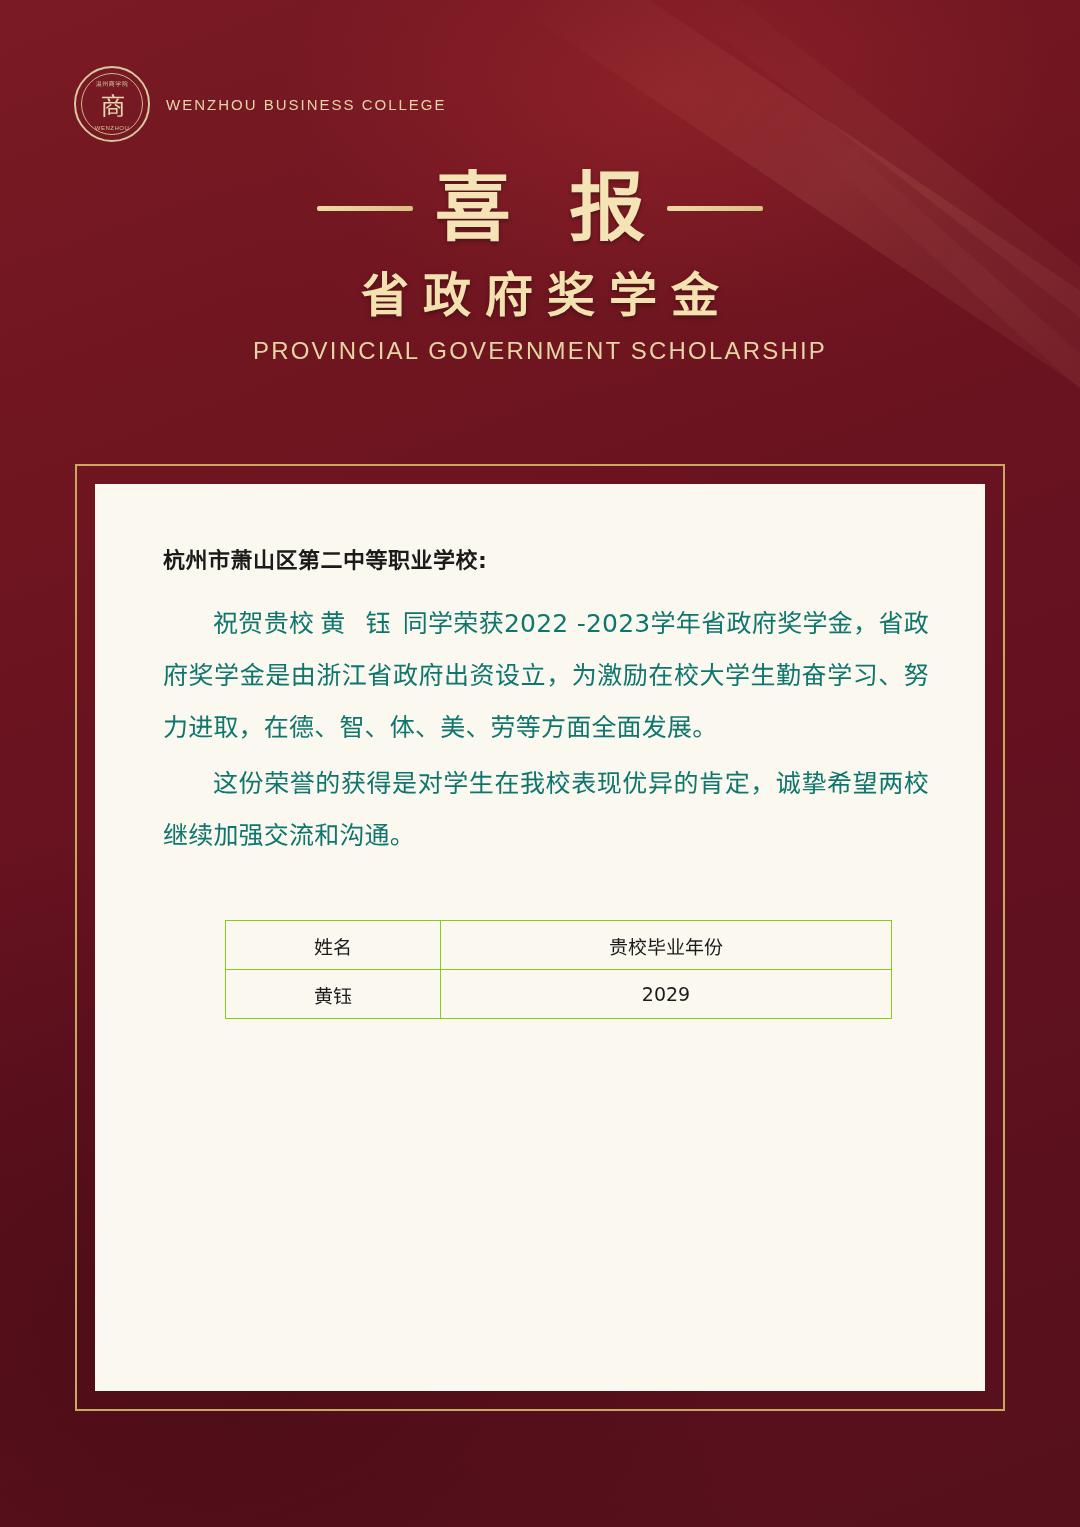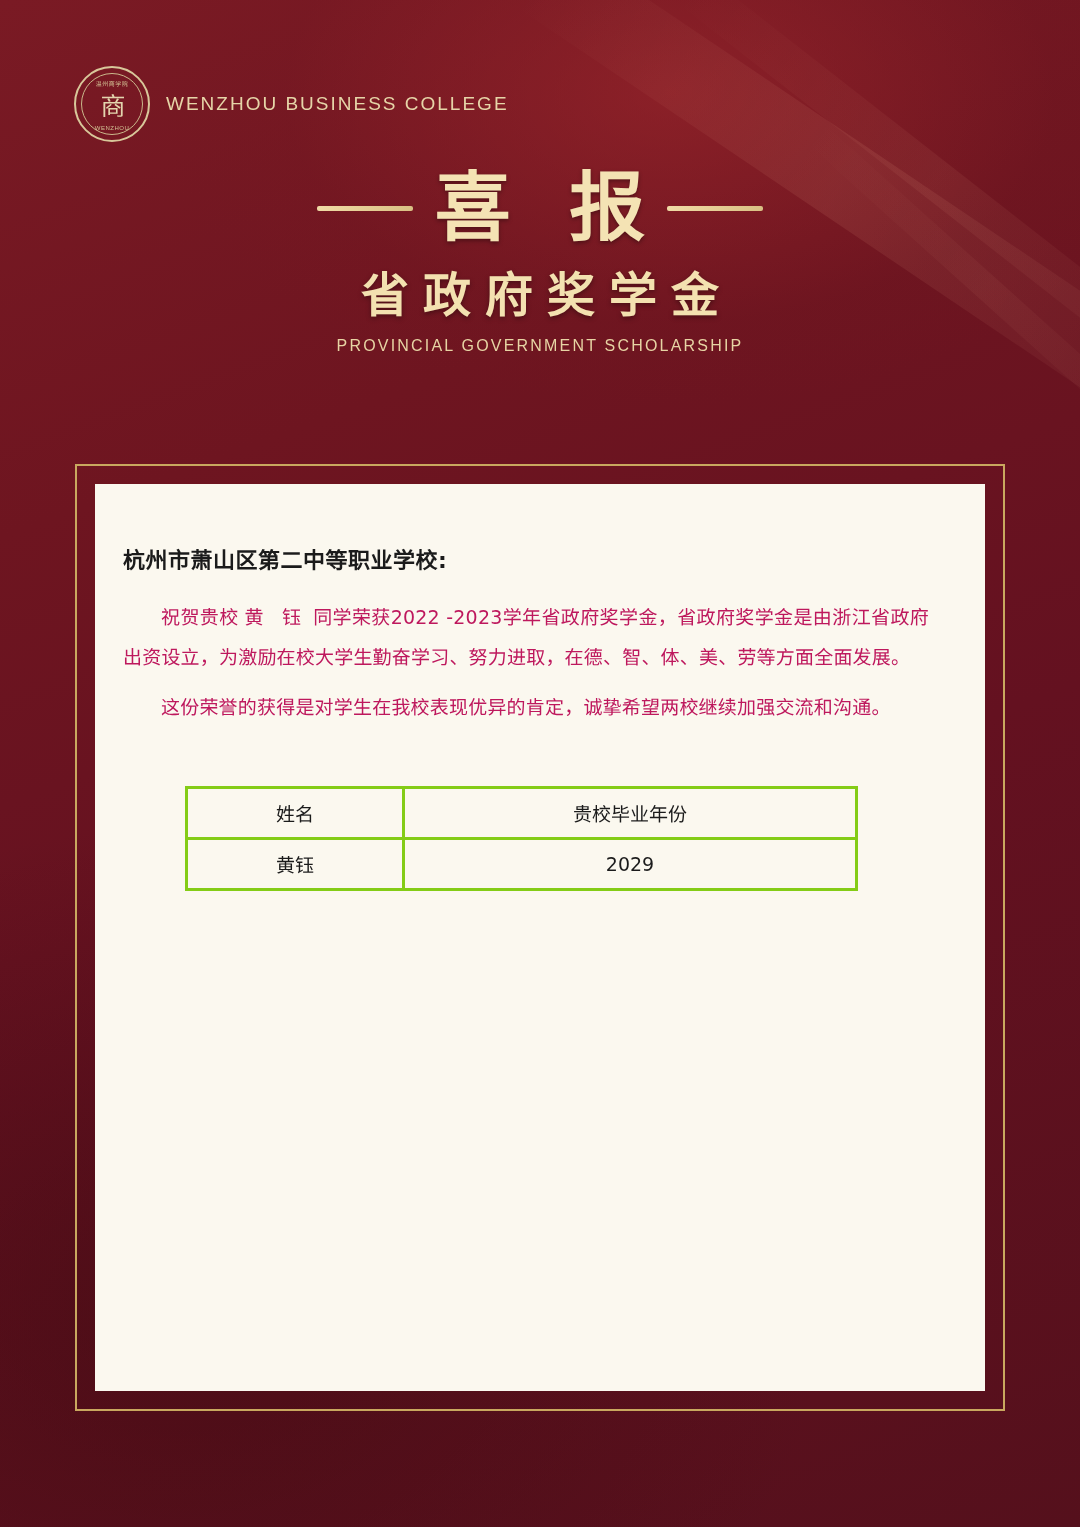--- a/index.html
+++ b/index.html
@@ -89,21 +89,21 @@
   }
   .logo-cn {
     font-family: "DejaVu Serif", "Liberation Serif", serif;
     font-size: 40px;
     color: #ecd9a8;
     letter-spacing: 3px;
     line-height: 1.05;
     font-weight: 700;
   }
   .logo-en {
-    font-size: 19px;
+    font-size: 15px;
     color: #e6d5a8;
     letter-spacing: 2.0px;
   }
 
   
   .title-block {
     position: absolute;
     top: 170px;
     left: 0;
     right: 0;
@@ -137,57 +137,57 @@
     font-size: 48px;
     font-weight: 700;
     color: #f3e1b0;
     letter-spacing: 14px;
     text-indent: 14px;
     line-height: 1.15;
     text-shadow: 0 2px 5px rgba(0,0,0,0.35);
   }
   .sub-title {
     margin-top: 14px;
-    font-size: 16px;
+    font-size: 24px;
     color: #e7d4a4;
     letter-spacing: 2.2px;
   }
 
   
   .card-frame {
     position: absolute;
     top: 464px;
     left: 75px;
     width: 930px;
     height: 947px;
     border: 2px solid #c9a85f;
     box-sizing: border-box;
     padding: 18px;
   }
   .card {
     width: 100%;
     height: 100%;
     background: #fbf8ef;
     box-sizing: border-box;
-    padding: 58px 56px 40px 28px;
+    padding: 58px 56px 40px 68px;
   }
   .recipient {
     font-family: "DejaVu Sans", "Liberation Sans", sans-serif;
     font-size: 22px;
     font-weight: 700;
     color: #1b1b1b;
     letter-spacing: .5px;
     margin: 0 0 24px 0;
   }
   .para {
     font-family: "DejaVu Sans", "Liberation Sans", sans-serif;
-    font-size: 19px;
+    font-size: 25px;
     line-height: 2.08;
-    color: #be185d;
-    margin: 11px 0 4px 0;
+    color: #0f766e;
+    margin: 4px 0 4px 0;
     text-indent: 2em;
     text-align: justify;
     letter-spacing: .2px;
   }
   .para .nm {
     padding: 0 6px;
     letter-spacing: 6px;
   }
 
   
@@ -195,21 +195,21 @@
     margin-top: 58px;
     padding-left: 62px;
     padding-right: 2px;
   }
   table.award {
     border-collapse: collapse;
     width: 660px;
     table-layout: fixed;
   }
   table.award td, table.award th {
-    border: 3px solid #84cc16;
+    border: 1px solid #84cc16;
     height: 46px;
     text-align: center;
     font-size: 19px;
     color: #1b1b1b;
     font-family: "DejaVu Sans", "Liberation Sans", sans-serif;
     font-weight: 400;
   }
   table.award th { font-weight: 400; }
   table.award .c1 { width: 212px; }
   table.award .c2 { width: 448px; }

